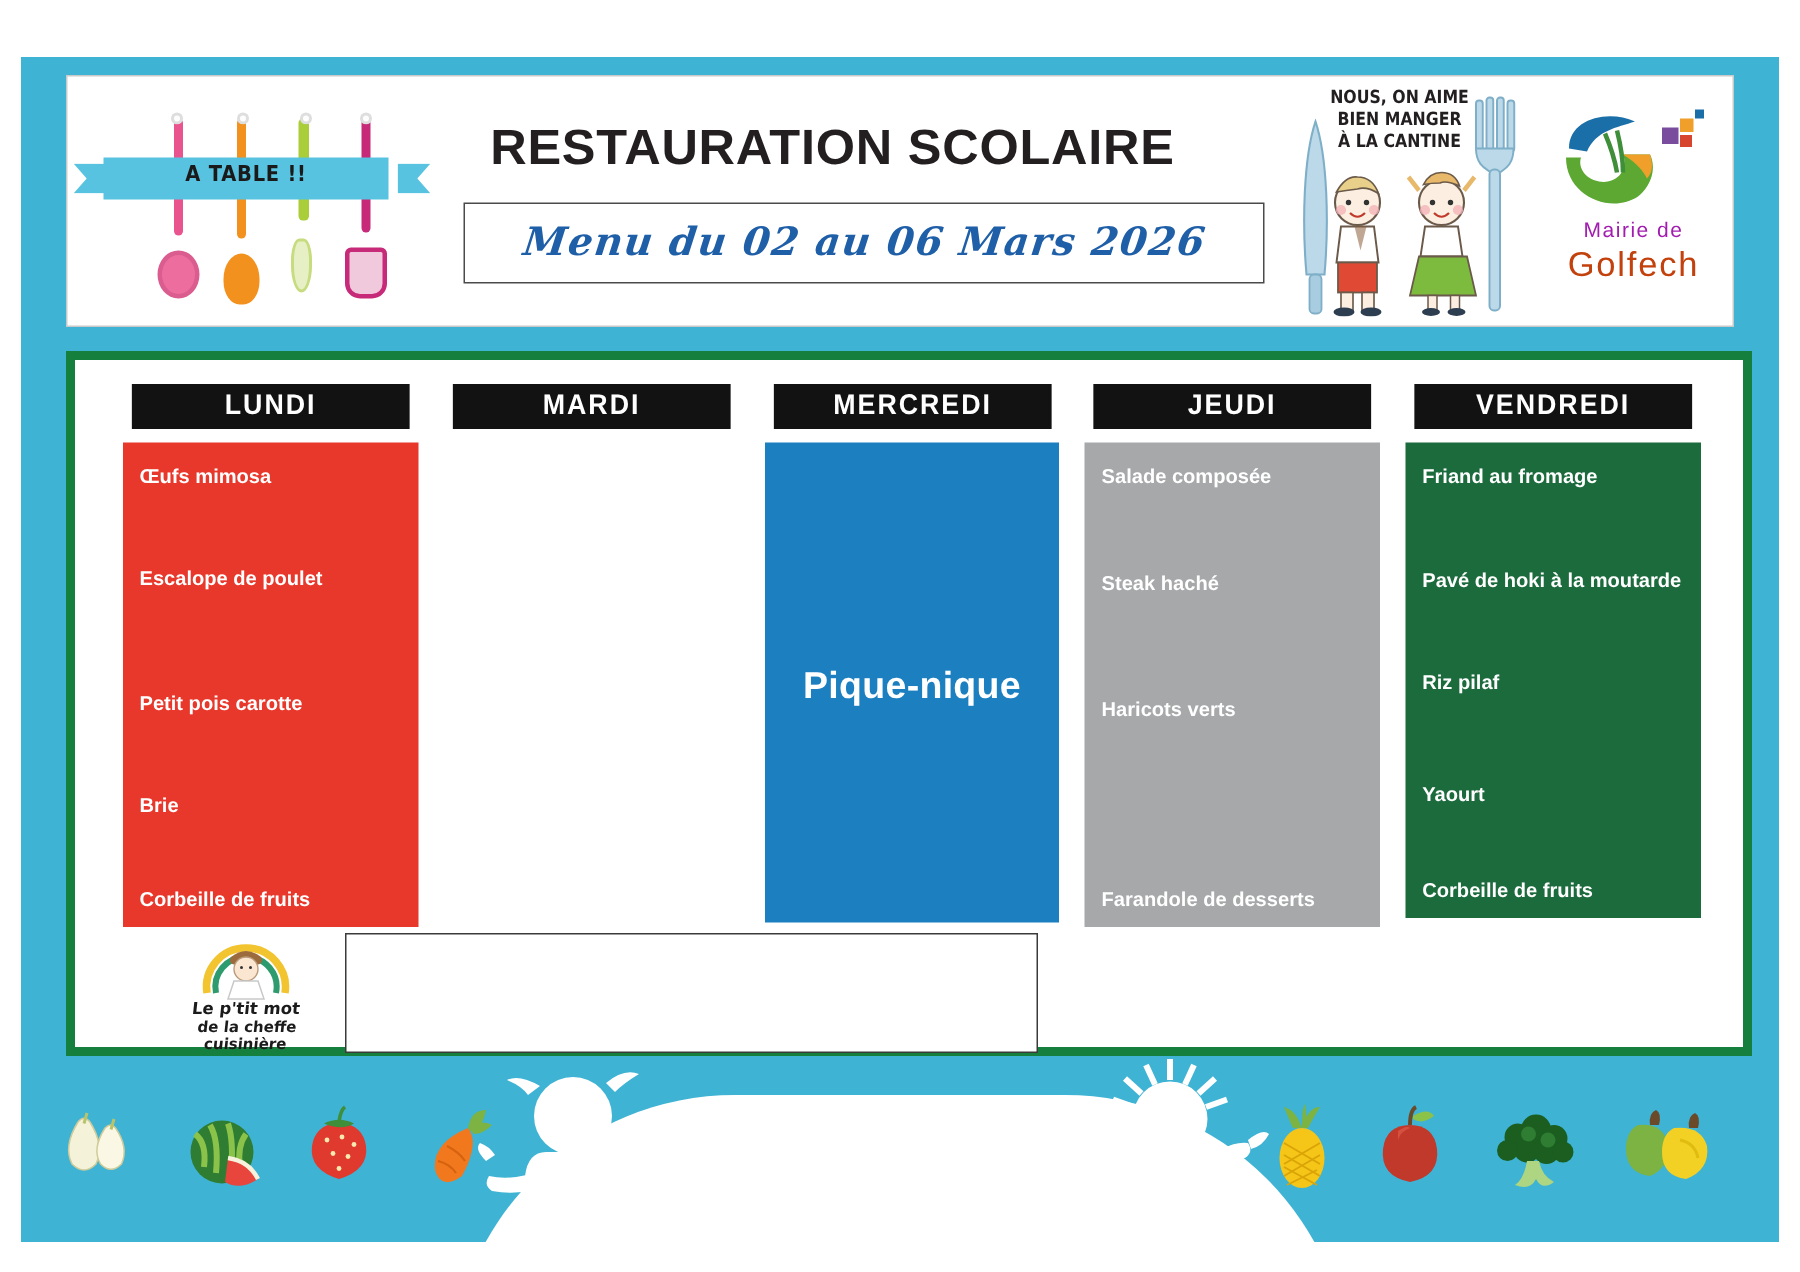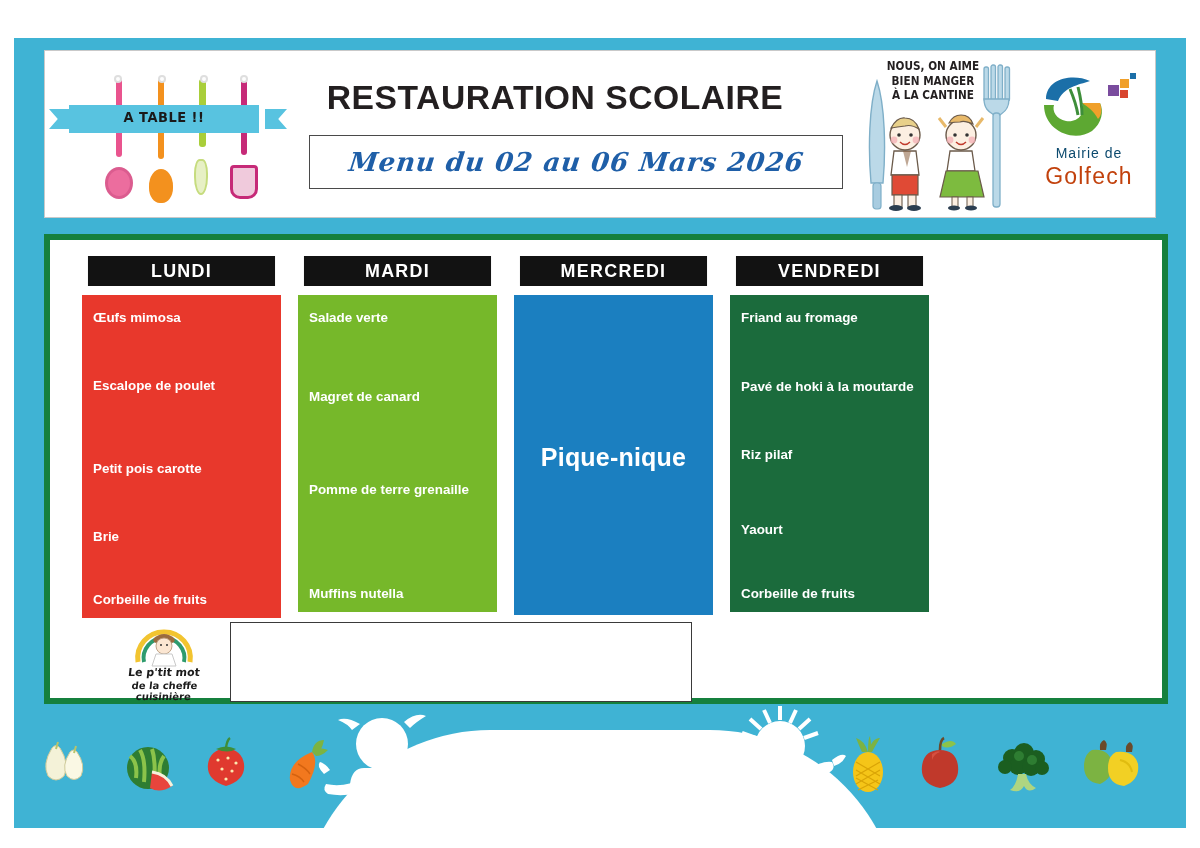--- a/index.html
+++ b/index.html
@@ -170,21 +170,21 @@
   .logo-wrap {
     position: absolute;
     left: 985px;
     top: 18px;
     width: 118px;
     height: 132px;
   }
   .logo-name1 {
     position: absolute; top: 76px; width: 100%; text-align: center;
     font-family: "Liberation Sans", sans-serif;
-    font-size: 14px; color: #0c4a6e; letter-spacing: 1px;
+    font-size: 14px; color: #a21caf; letter-spacing: 1px;
   }
   .logo-name2 {
     position: absolute; top: 94px; width: 100%; text-align: center;
     font-family: "Liberation Sans", sans-serif;
     font-size: 23px; color: #c2410c; letter-spacing: 1.2px;
   }
 
   
   .body-band {
     position: absolute;
@@ -466,35 +466,38 @@
           <div class="dish">Œufs mimosa</div>
           <div class="dish">Escalope de poulet</div>
           <div class="dish">Petit pois carotte</div>
           <div class="dish">Brie</div>
           <div class="dish">Corbeille de fruits</div>
         </div>
       </div>
 
       <div class="day">
         <div class="day-head">MARDI</div>
-        <div class="day-col col-mardi">
-          <div class="dish">Salade verte</div>
-          <div class="dish">Magret de canard</div>
-          <div class="dish">Pomme de terre grenaille</div>
-          <div class="dish">Muffins nutella</div>
-        </div>
       </div>
 
       <div class="day">
         <div class="day-head">MERCREDI</div>
         <div class="day-col col-mercredi">
           <div class="picnic-text">Pique-nique</div>
         </div>
       </div>
 
+      <div class="day">
+        <div class="day-head">JEUDI</div>
+        <div class="day-col col-jeudi">
+          <div class="dish">Salade composée</div>
+          <div class="dish">Steak haché</div>
+          <div class="dish">Haricots verts</div>
+          <div class="dish">Farandole de desserts</div>
+        </div>
+      </div>
 
       <div class="day">
         <div class="day-head">VENDREDI</div>
         <div class="day-col col-vendredi">
           <div class="dish">Friand au fromage</div>
           <div class="dish">Pavé de hoki à la moutarde</div>
           <div class="dish">Riz pilaf</div>
           <div class="dish">Yaourt</div>
           <div class="dish">Corbeille de fruits</div>
         </div>

